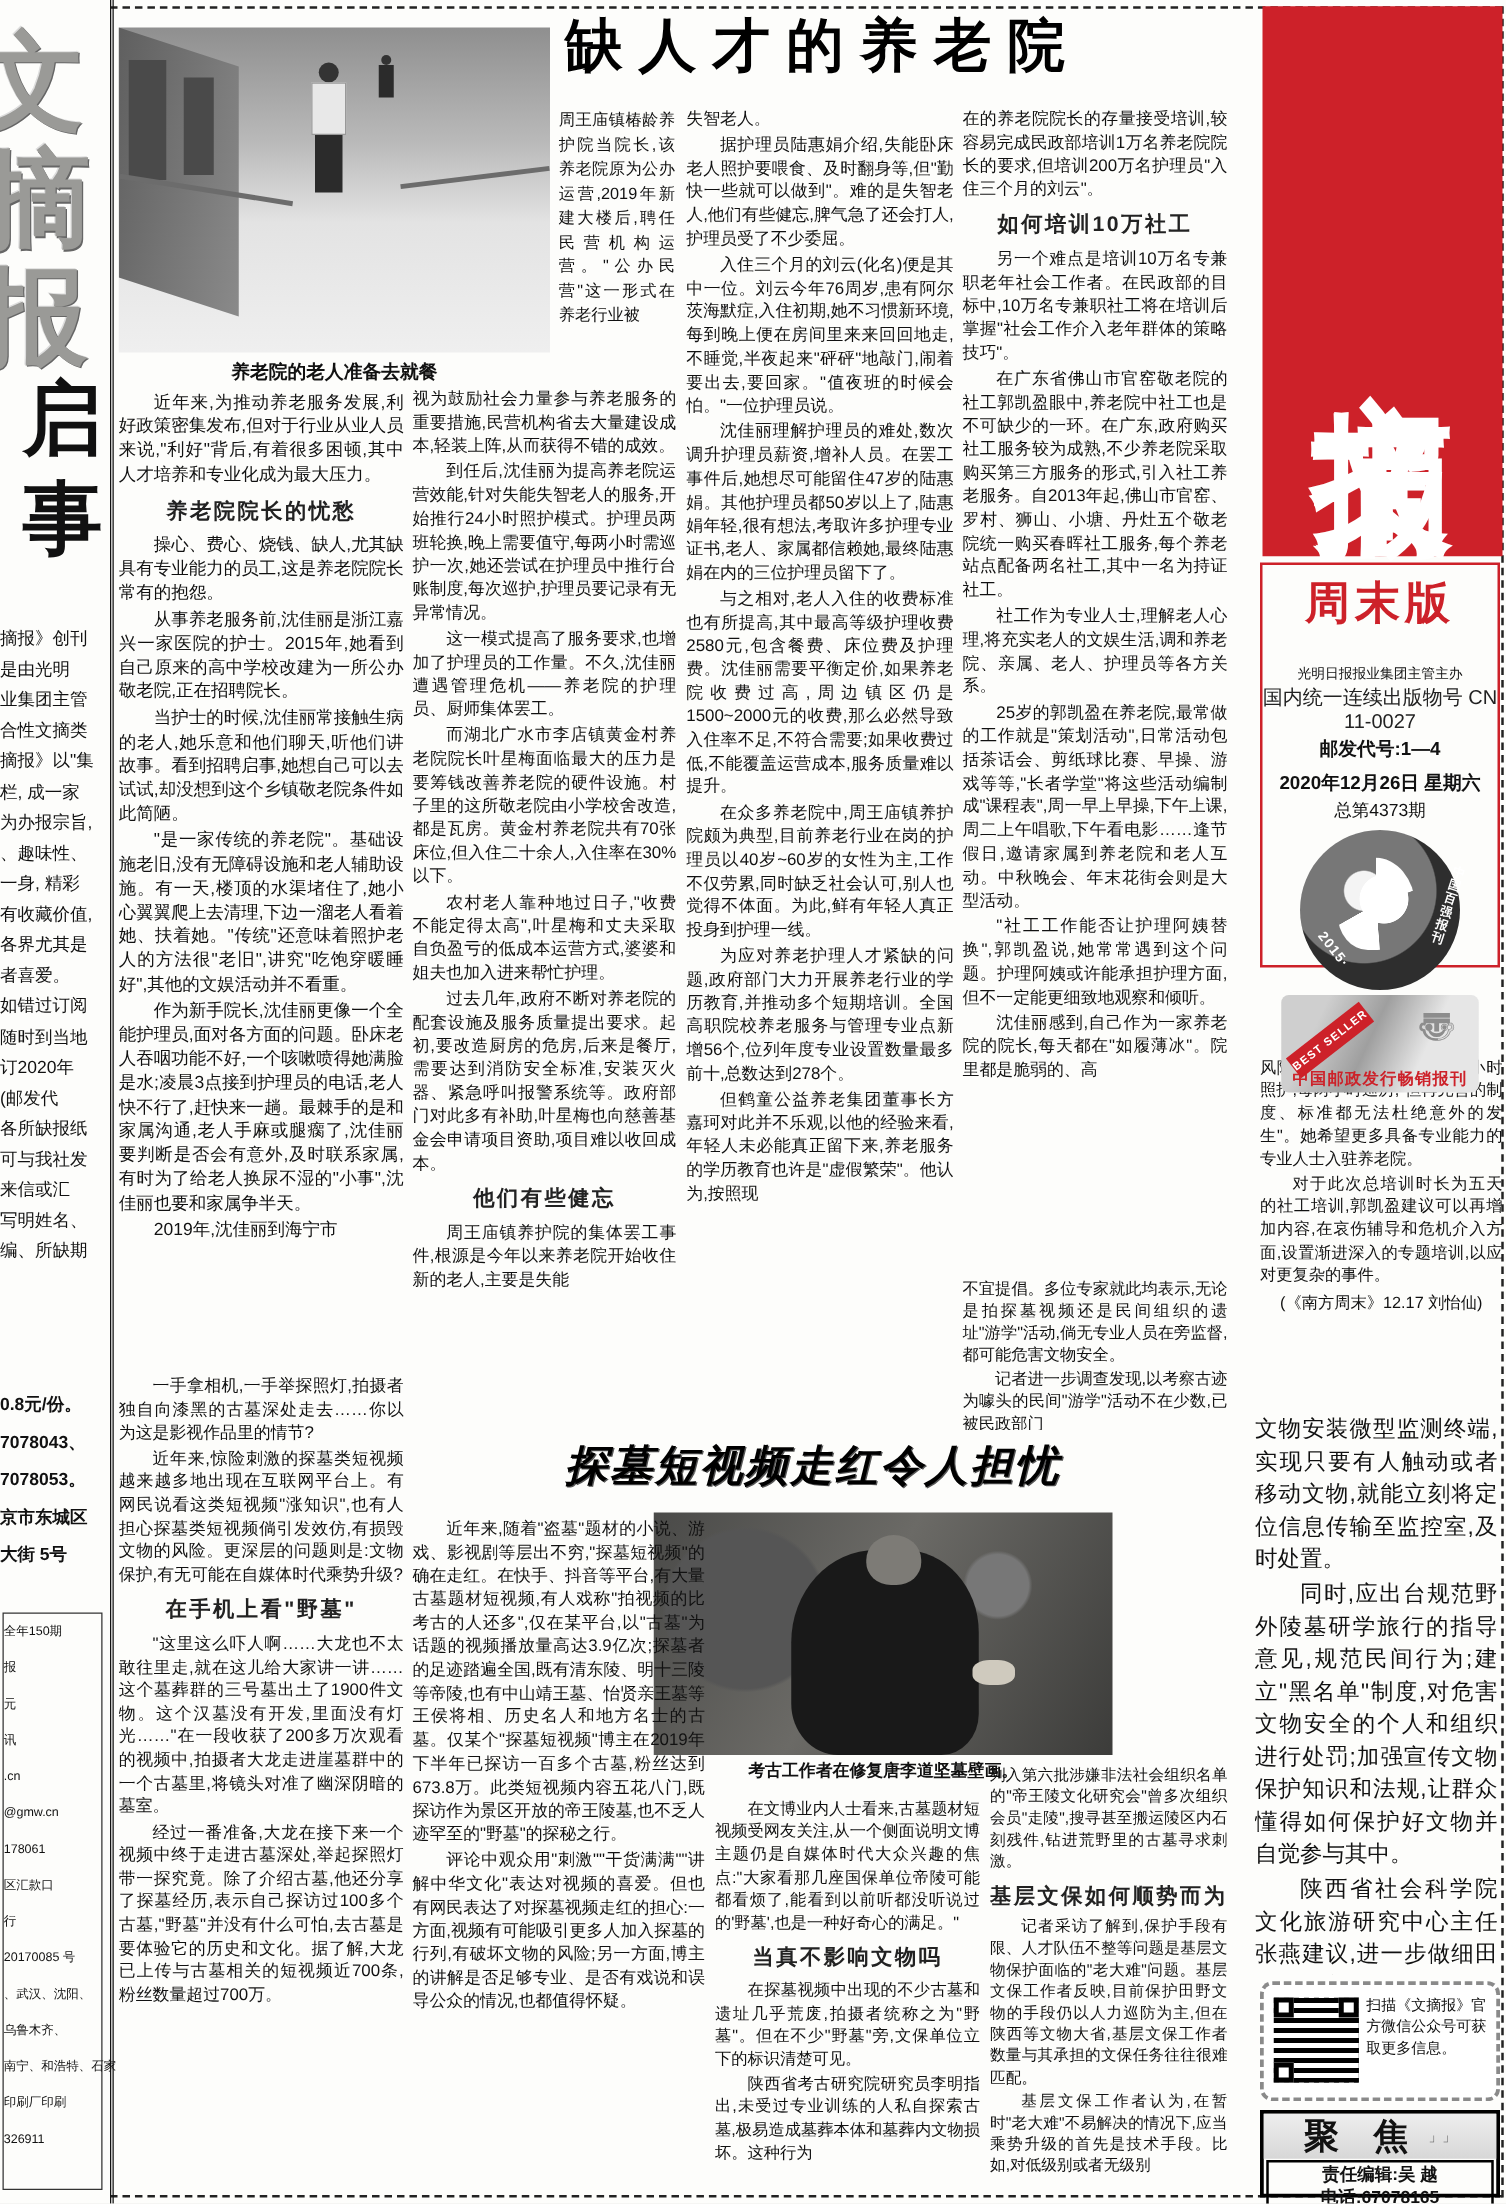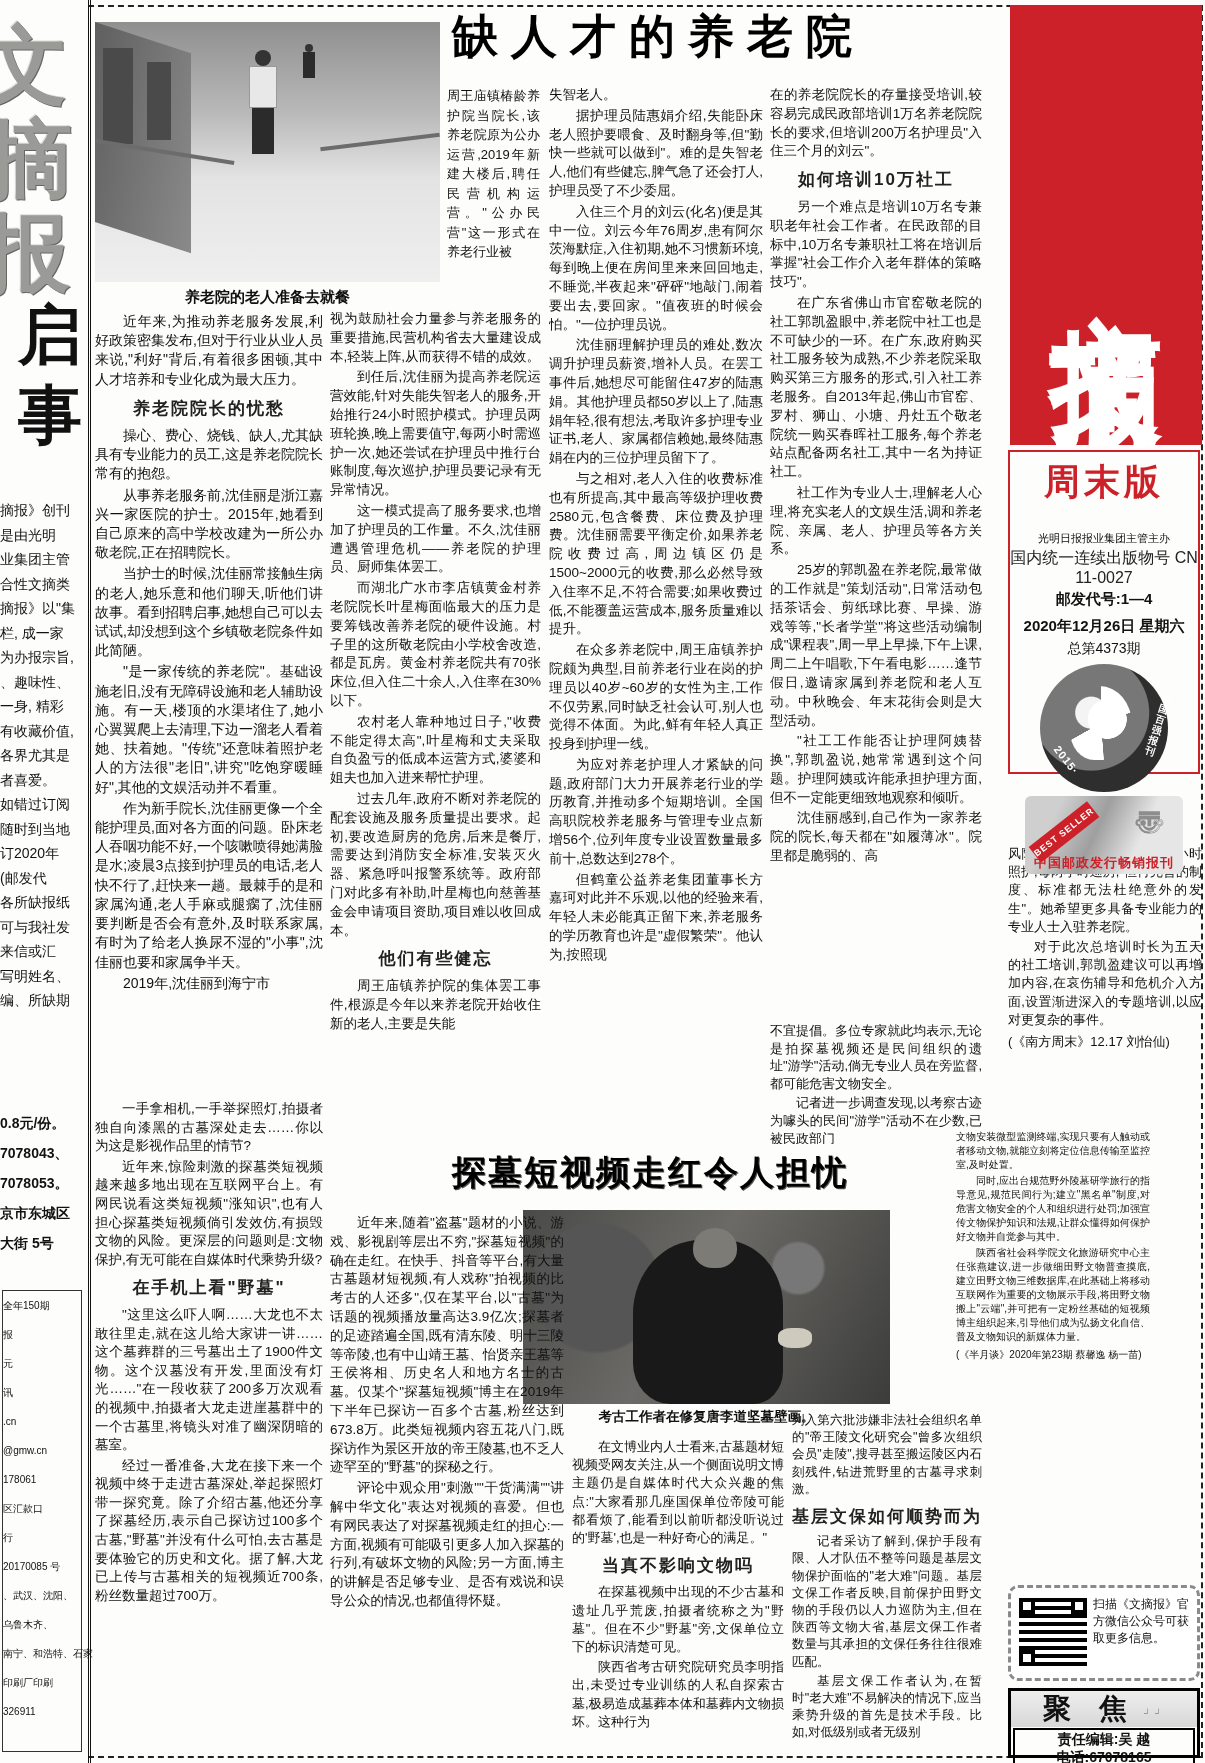--- a/index.html
+++ b/index.html
@@ -3,21 +3,21 @@
 <meta charset="utf-8">
 <style>
   html,body{margin:0;padding:0;background:#e9e9e6;}
   #page{position:relative;width:1205px;height:1763px;background:#fdfdfb;overflow:hidden;
         font-family:"Liberation Sans",sans-serif;color:#111;}
   .abs{position:absolute;}
   .col{position:absolute;overflow:hidden;text-align:justify;}
   .para{text-indent:2em;margin:0 0 2px 0;}
   .cont{text-indent:0;}
   .sub{text-align:center;font-weight:bold;font-size:17px;margin:10px 0 8px 0;color:#222;letter-spacing:2px;}
-  .src{text-align:left;text-indent:0;margin-top:4px;}
+  .src{text-align:center;text-indent:0;margin-top:4px;}
   .frag{white-space:nowrap;}
   .dash-h{position:absolute;border-top:2px dashed #222;}
   .dash-v{position:absolute;border-left:2px dashed #222;}
   
   #sidebar{left:0;top:0;width:88px;height:1763px;border-right:3px double #111;}
   .ghost{font-family:"Liberation Serif",serif;font-weight:bold;color:#9a9a97;text-shadow:1px 1px 0 #666,-1px -1px 0 #ddd;}
   .bigch{font-family:"Liberation Serif",serif;font-weight:bold;color:#111;}
   
   #logoBox{left:1010px;top:5px;width:192px;height:440px;display:flex;align-items:center;justify-content:center;}
   #logoText{writing-mode:vertical-rl;font-family:"Liberation Serif",serif;font-weight:bold;
@@ -207,21 +207,21 @@
       <div class="arcL" style="left:10px;bottom:26px;transform:rotate(52deg);">2015·</div>
       <div class="arcR" style="right:2px;bottom:34px;width:14px;font-size:10px;line-height:11px;transform:rotate(18deg);">中国百强报刊</div>
     </div>
     <div class="stamp">
       <div class="ribbon" style="background: rgb(205, 33, 41);">BEST SELLER</div>
       <div class="postmark">〠</div>
       <div class="stamptxt" style="color: rgb(205, 33, 41); text-align: center;">中国邮政发行畅销报刊</div>
     </div>
   </div>
 
-  <div class="abs headline" style="left:452px;top:1150px;width:420px;height:50px;font-size:34px;letter-spacing:2px;white-space:nowrap;text-shadow:1px 1px 0 #555;">探墓短视频走红令人担忧</div>
+  <div class="abs headline" style="left:452px;top:1150px;width:420px;height:50px;font-size:34px;letter-spacing:2px;white-space:nowrap;text-shadow:1px 1px 0 #555;font-style:italic;">探墓短视频走红令人担忧</div>
 
   <div id="photo2" class="abs">
     <div class="person"></div>
     <div class="head2"></div>
     <div class="hand"></div>
   </div>
   <div class="abs" style="left:523px;top:1408px;width:367px;text-align:center;font-size:13.5px;font-weight:bold;">考古工作者在修复唐李道坚墓壁画。</div>
 
   <div class="col" style="left:95px;top:1100px;width:228px;height:656px;font-size:13.5px;line-height:18.6px;">
       <div class="para">一手拿相机,一手举探照灯,拍摄者独自向漆黑的古墓深处走去……你以为这是影视作品里的情节?</div>
@@ -243,21 +243,21 @@
   <div class="col" style="left:770px;top:1022px;width:212px;height:122px;font-size:13px;line-height:17.6px;">
       <div class="para cont">不宜提倡。多位专家就此均表示,无论是拍探墓视频还是民间组织的遗址"游学"活动,倘无专业人员在旁监督,都可能危害文物安全。</div>
       <div class="para">记者进一步调查发现,以考察古迹为噱头的民间"游学"活动不在少数,已被民政部门</div>
     </div>
   <div class="col" style="left:792px;top:1412px;width:190px;height:344px;font-size:12.5px;line-height:17.2px;">
       <div class="para cont">列入第六批涉嫌非法社会组织名单的"帝王陵文化研究会"曾多次组织会员"走陵",搜寻甚至搬运陵区内石刻残件,钻进荒野里的古墓寻求刺激。</div>
       <div class="sub">基层文保如何顺势而为</div>
       <div class="para">记者采访了解到,保护手段有限、人才队伍不整等问题是基层文物保护面临的"老大难"问题。基层文保工作者反映,目前保护田野文物的手段仍以人力巡防为主,但在陕西等文物大省,基层文保工作者数量与其承担的文保任务往往很难匹配。</div>
       <div class="para">基层文保工作者认为,在暂时"老大难"不易解决的情况下,应当乘势升级的首先是技术手段。比如,对低级别或者无级别</div>
     </div>
-  <div class="col" style="left:956px;top:1130px;width:194px;height:450px;font-size:10px;line-height:14px;">
+  <div class="col" style="left:1004px;top:1130px;width:194px;height:450px;font-size:18px;line-height:26px;">
       <div class="para cont">文物安装微型监测终端,实现只要有人触动或者移动文物,就能立刻将定位信息传输至监控室,及时处置。</div>
       <div class="para">同时,应出台规范野外陵墓研学旅行的指导意见,规范民间行为;建立"黑名单"制度,对危害文物安全的个人和组织进行处罚;加强宣传文物保护知识和法规,让群众懂得如何保护好文物并自觉参与其中。</div>
       <div class="para">陕西省社会科学院文化旅游研究中心主任张燕建议,进一步做细田野文物普查摸底,建立田野文物三维数据库,在此基础上将移动互联网作为重要的文物展示手段,将田野文物搬上"云端",并可把有一定粉丝基础的短视频博主组织起来,引导他们成为弘扬文化自信、普及文物知识的新媒体力量。</div>
       <div class="para src">(《半月谈》2020年第23期 蔡馨逸 杨一苗)</div>
     </div>
 
   <div id="qrBox" class="abs">
     <div class="qr">
       <i style="left:0;top:0;"></i>
         <i style="right:0;top:0;"></i>

